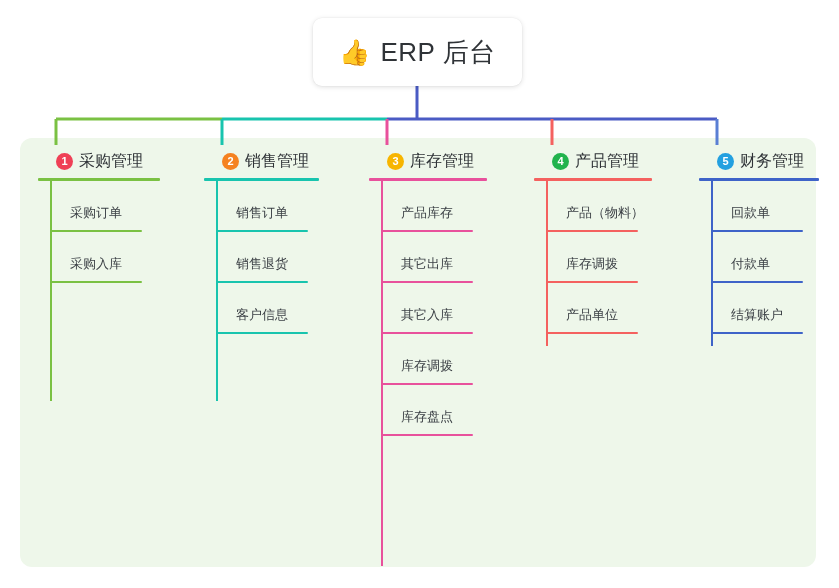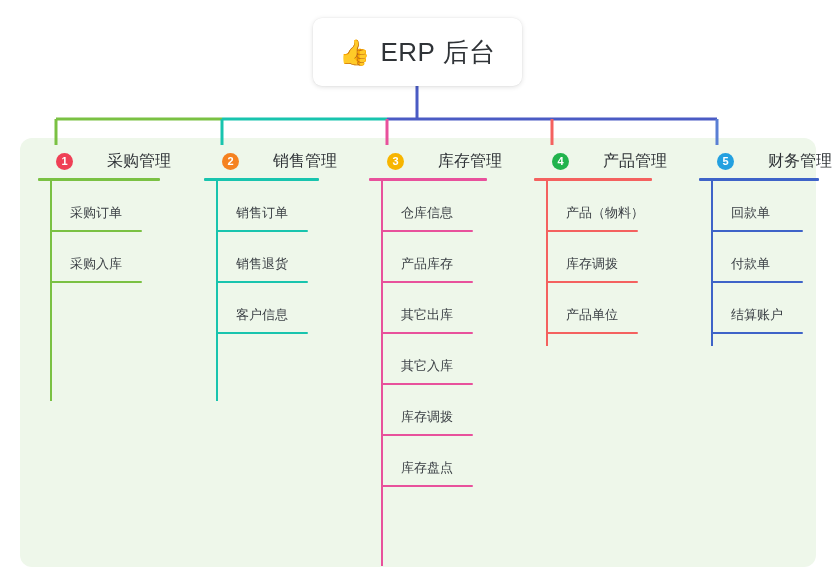--- a/index.html
+++ b/index.html
@@ -94,21 +94,20 @@
     color: #ffffff;
     font-size: 11px;
     line-height: 17px;
     text-align: center;
     font-weight: bold;
     flex: 0 0 auto;
   }
   .col-title {
     font-size: 16px;
     color: #2f3337;
-    margin-left: 28px;
   }
   .col-rule {
     height: 3px;
     border-radius: 1px;
     margin-top: 6px;
   }
 
   .col-items {
     position: relative;
     padding-top: 0px;
@@ -208,24 +207,20 @@
       </div>
       <div class="column" style="left: 369px; top: 150px;">
         <div class="col-header">
           <span class="col-badge" style="background: rgb(247, 181, 0);">3</span>
           <span class="col-title">库存管理</span>
         </div>
         <div class="col-rule" style="background: rgb(232, 81, 156); width: 118px;"></div>
         <div class="col-items">
           <div class="col-spine" style="background: rgb(232, 81, 156); height: 385px;"></div>
           <div class="item">
-            <span class="item-label">仓库信息</span>
-            <div class="item-rule" style="background: rgb(232, 81, 156);"></div>
-          </div>
-          <div class="item">
             <span class="item-label">产品库存</span>
             <div class="item-rule" style="background: rgb(232, 81, 156);"></div>
           </div>
           <div class="item">
             <span class="item-label">其它出库</span>
             <div class="item-rule" style="background: rgb(232, 81, 156);"></div>
           </div>
           <div class="item">
             <span class="item-label">其它入库</span>
             <div class="item-rule" style="background: rgb(232, 81, 156);"></div>

